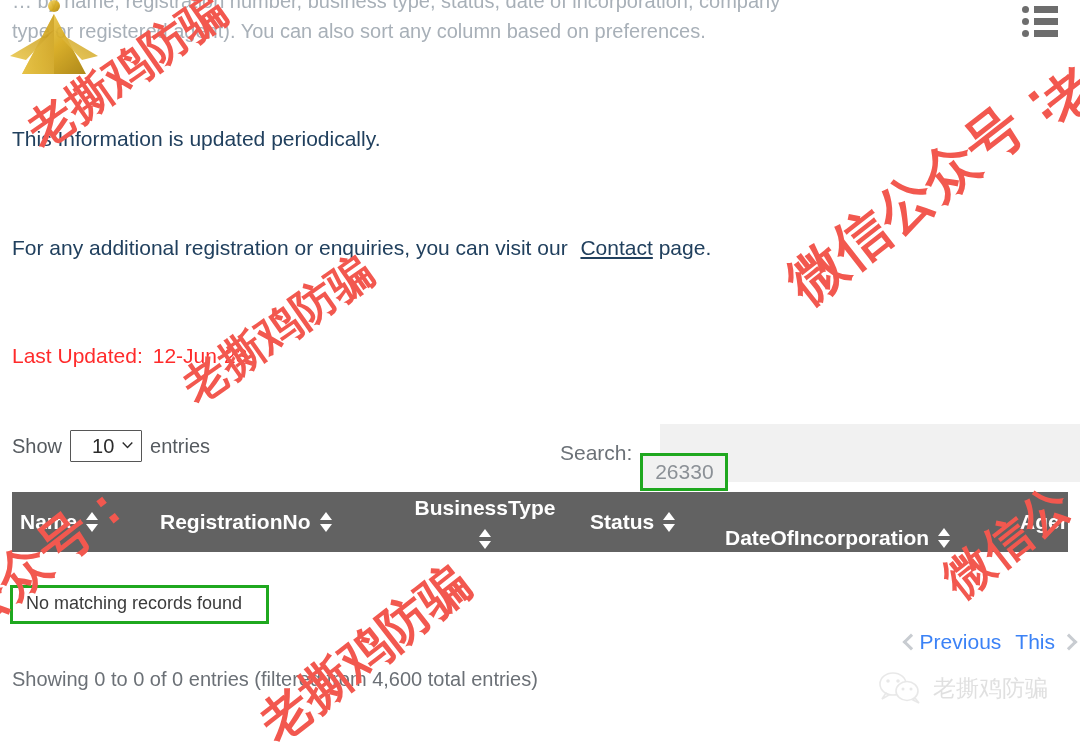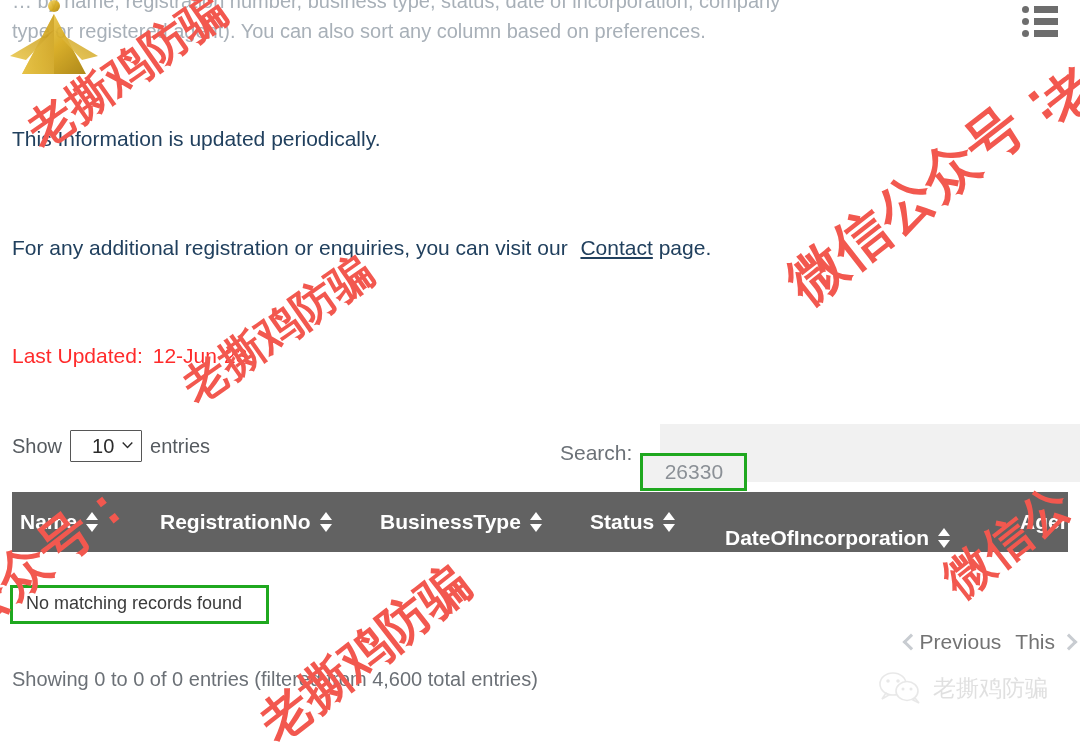--- a/index.html
+++ b/index.html
@@ -141,21 +141,21 @@
     gap: 8px;
   }
   .dt-filter-label {
     font-size: 21px;
     color: #6c7278;
   }
   .dt-search-box {
     border: 3px solid #1fa81f;
     background: #f1f1f1;
     height: 38px;
-    width: 107px;
+    width: 88px;
     display: flex;
     align-items: center;
     justify-content: center;
     font-size: 21px;
     color: #8b9096;
     margin-top: 38px;
   }
 
   
   .dt-table {
@@ -176,21 +176,21 @@
     font-size: 21px;
     font-weight: bold;
     display: flex;
     align-items: center;
     gap: 9px;
     white-space: nowrap;
     flex: 0 0 auto;
   }
   .dt-th.c-name { width: 140px; }
   .dt-th.c-reg { width: 220px; }
-  .dt-th.c-btype { width: 210px; }
+  .dt-th.c-btype { width: 210px; flex-direction: column; }
   .dt-th.c-status { width: 135px; }
   .dt-th.c-doi { width: 295px; margin-top: 32px; }
   .dt-th.c-agent { width: 150px; }
 
   .sort-ico {
     display: inline-block;
     width: 13px;
     height: 20px;
     position: relative;
     flex: 0 0 auto;
@@ -231,21 +231,21 @@
   }
 
   .dt-paginate {
     position: absolute;
     right: 8px;
     top: 630px;
     display: flex;
     align-items: center;
     gap: 14px;
     font-size: 21px;
-    color: #737373;
+    color: #3b82f6;
   }
   .pg-btn {
     display: flex;
     align-items: center;
     gap: 6px;
     white-space: nowrap;
   }
   .chev {
     width: 11px; height: 18px;
     position: relative;

